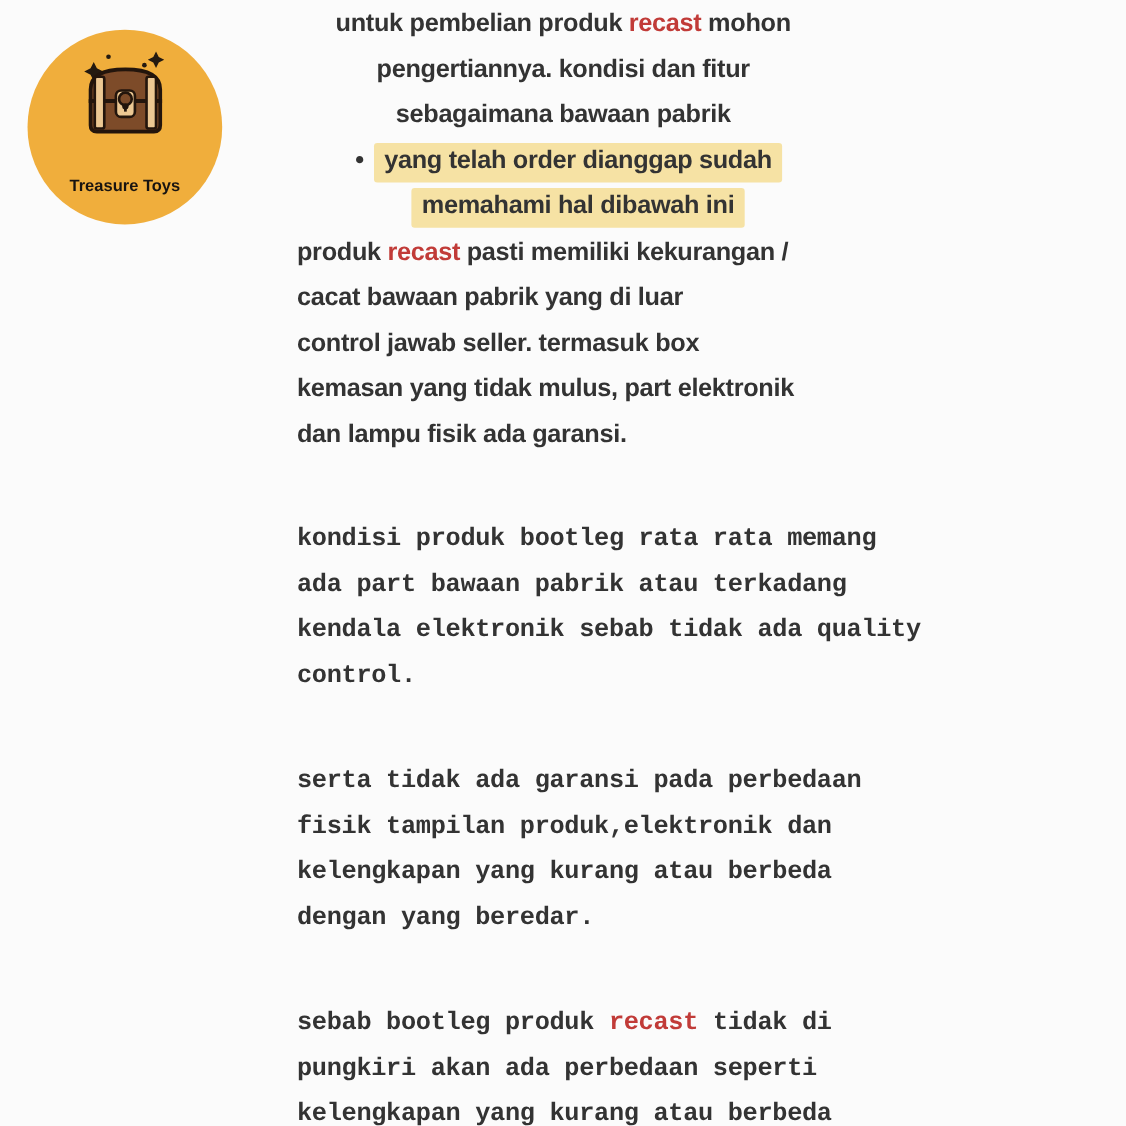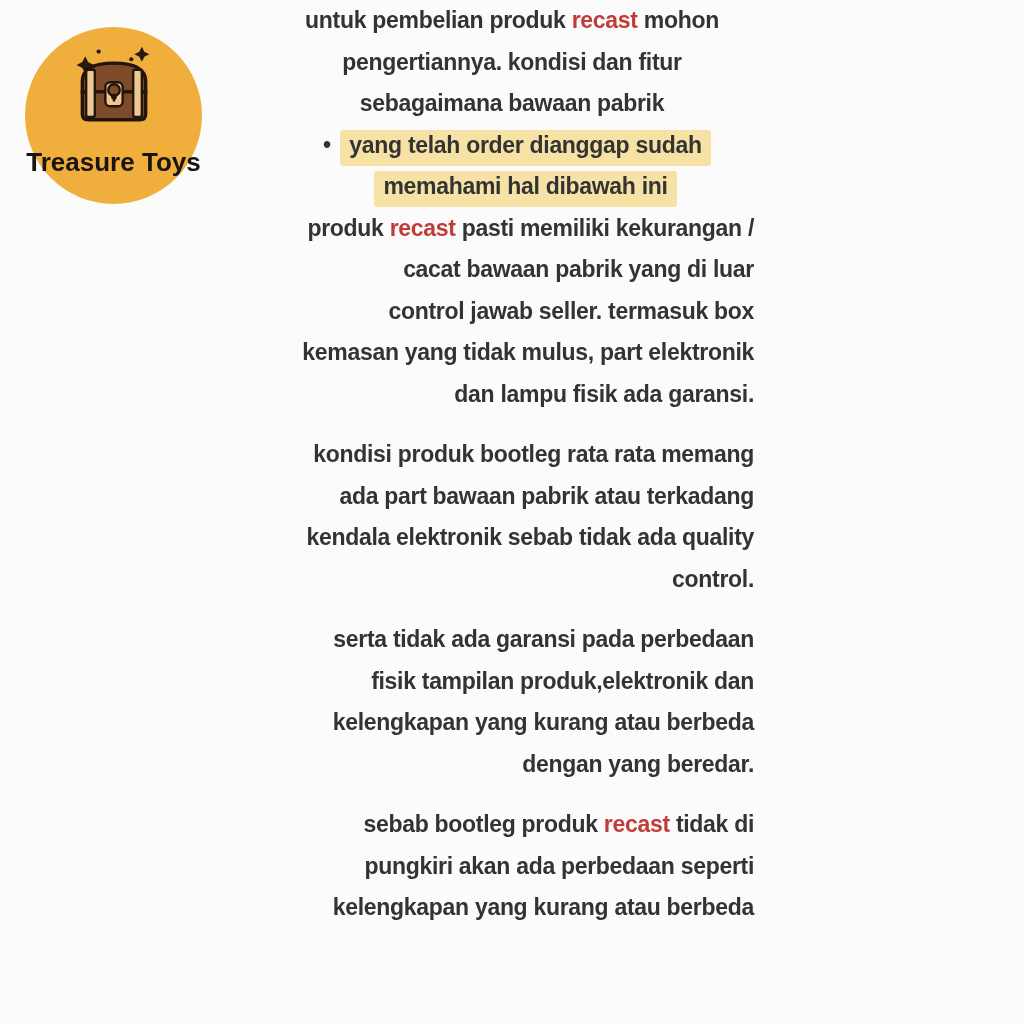--- a/index.html
+++ b/index.html
@@ -11,30 +11,30 @@
     background:var(--bg);
     font-family:"Liberation Sans","DejaVu Sans",sans-serif;
   }
   .logo{
     position:absolute;left:25px;top:27px;width:177px;height:177px;
     border-radius:50%;background:var(--circle);
   }
   .logo svg{position:absolute;left:50%;top:14px;transform:translateX(-50%);}
   .logo-text{
     position:absolute;left:0;right:0;bottom:26px;text-align:center;
-    font-size:26px;font-weight:700;color:#181411;letter-spacing:0;
+    font-size:15px;font-weight:700;color:#181411;letter-spacing:0;
   }
   .content{
     position:absolute;left:270px;top:0;width:484px;
     font-size:23px;font-weight:700;color:var(--text);letter-spacing:-0.3px;
   }
   .para{margin:0;}
-  .para.gap{margin-top:19px;}
+  .para.gap{margin-top:54px;font-family:Liberation Mono, monospace;}
   .line{height:41.5px;line-height:41.5px;white-space:nowrap;}
-  .para.center .line{text-align:right;}
+  .para.center .line{text-align:left;}
   .para.left .line{text-align:center;}
   .red{color:var(--red);}
   .hl{background:var(--hl);padding:2px 9px 8px 9px;border-radius:3px;}
   .bullet{display:inline-block;width:27px;}
 </style>
 </head>
 <body>
 
 <div class="logo">
   <svg width="116" height="96" viewBox="0 0 120 100">

